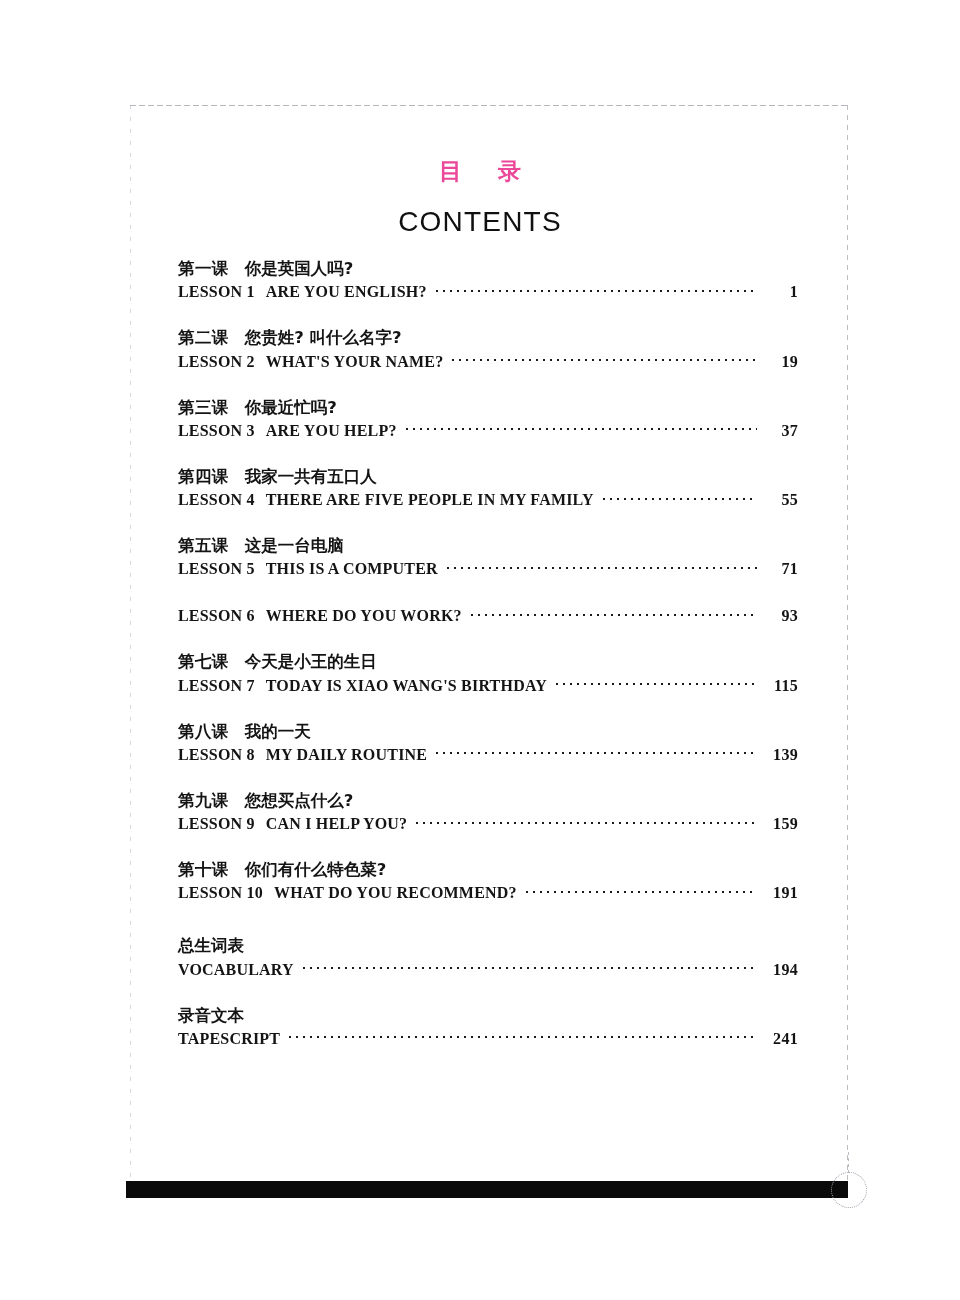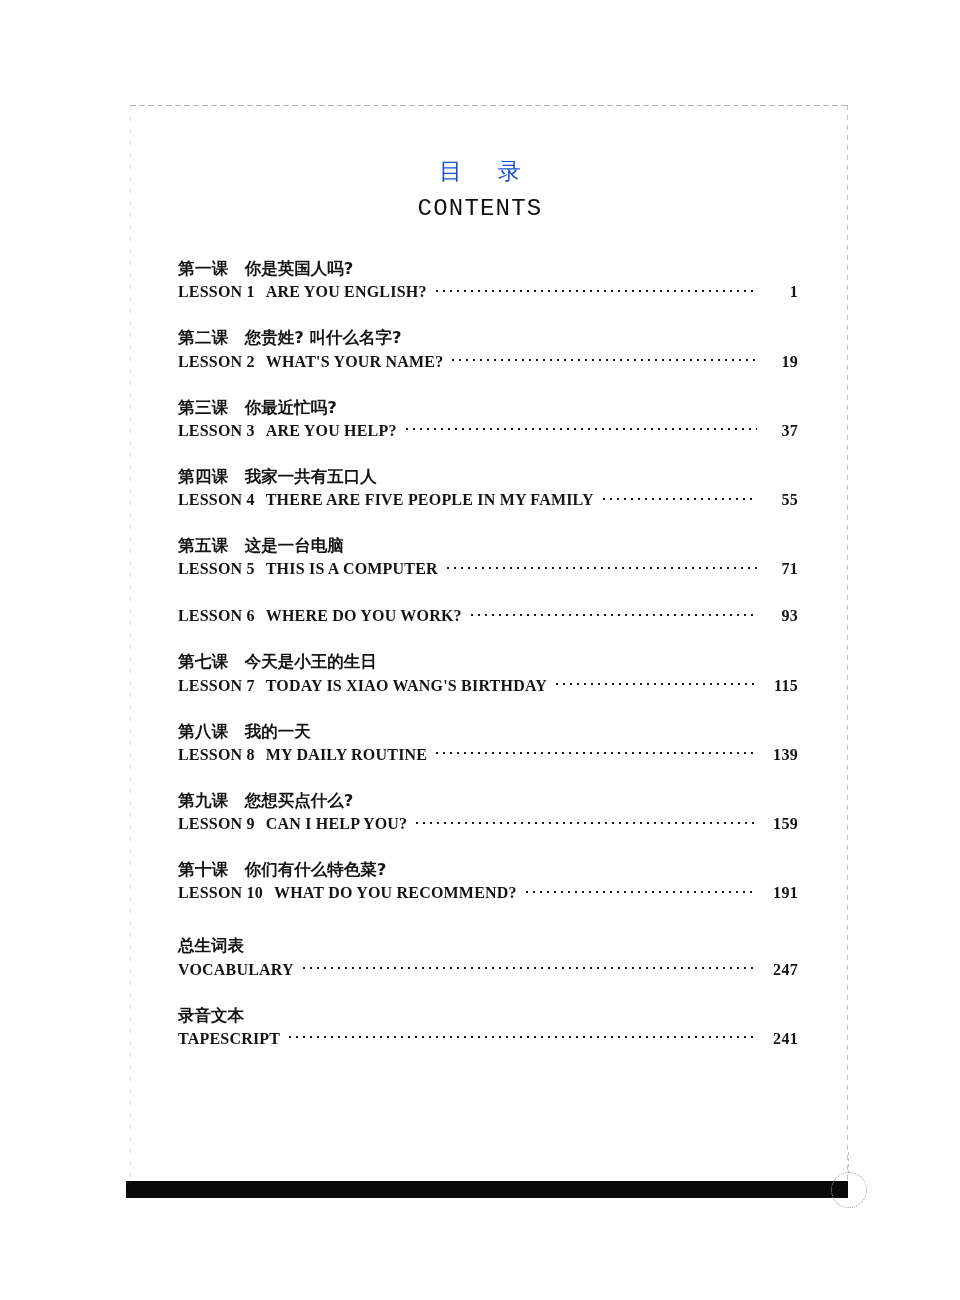--- a/index.html
+++ b/index.html
@@ -53,31 +53,31 @@
   
   .title-block {
     position: absolute;
     left: 0;
     top: 160px;
     width: 960px;
     text-align: center;
   }
   .title-cn {
     font-family: "DejaVu Sans", "Liberation Sans", sans-serif;
-    font-weight: normal;
+    font-weight: bold;
     font-size: 23px;
     letter-spacing: 14px;
     text-indent: 14px;
-    color: #1d4ed8;
+    color: #ec4899;
     line-height: 1.0;
   }
   .title-en {
-    margin-top: 14px;
-    font-family: Liberation Mono, monospace;
-    font-size: 24px;
+    margin-top: 25px;
+    font-family: Liberation Sans, sans-serif;
+    font-size: 28px;
     letter-spacing: 1.2px;
     color: #101010;
     line-height: 1.0;
   }
 
   
   .toc {
     position: absolute;
     left: 178px;
     top: 258px;
@@ -301,21 +301,21 @@
           <span class="page-no">191</span>
         </div>
       </div>
     </div>
   <div id="appendix-list" class="toc-appendix">
       <div class="toc-entry">
         <div class="entry-cn"><span>总生词表</span></div>
         <div class="entry-en">
           <span class="lesson-title">VOCABULARY</span>
           <span class="leader"></span>
-          <span class="page-no">247</span>
+          <span class="page-no">194</span>
         </div>
       </div>
       <div class="toc-entry">
         <div class="entry-cn"><span>录音文本</span></div>
         <div class="entry-en">
           <span class="lesson-title">TAPESCRIPT</span>
           <span class="leader"></span>
           <span class="page-no">241</span>
         </div>
       </div>

